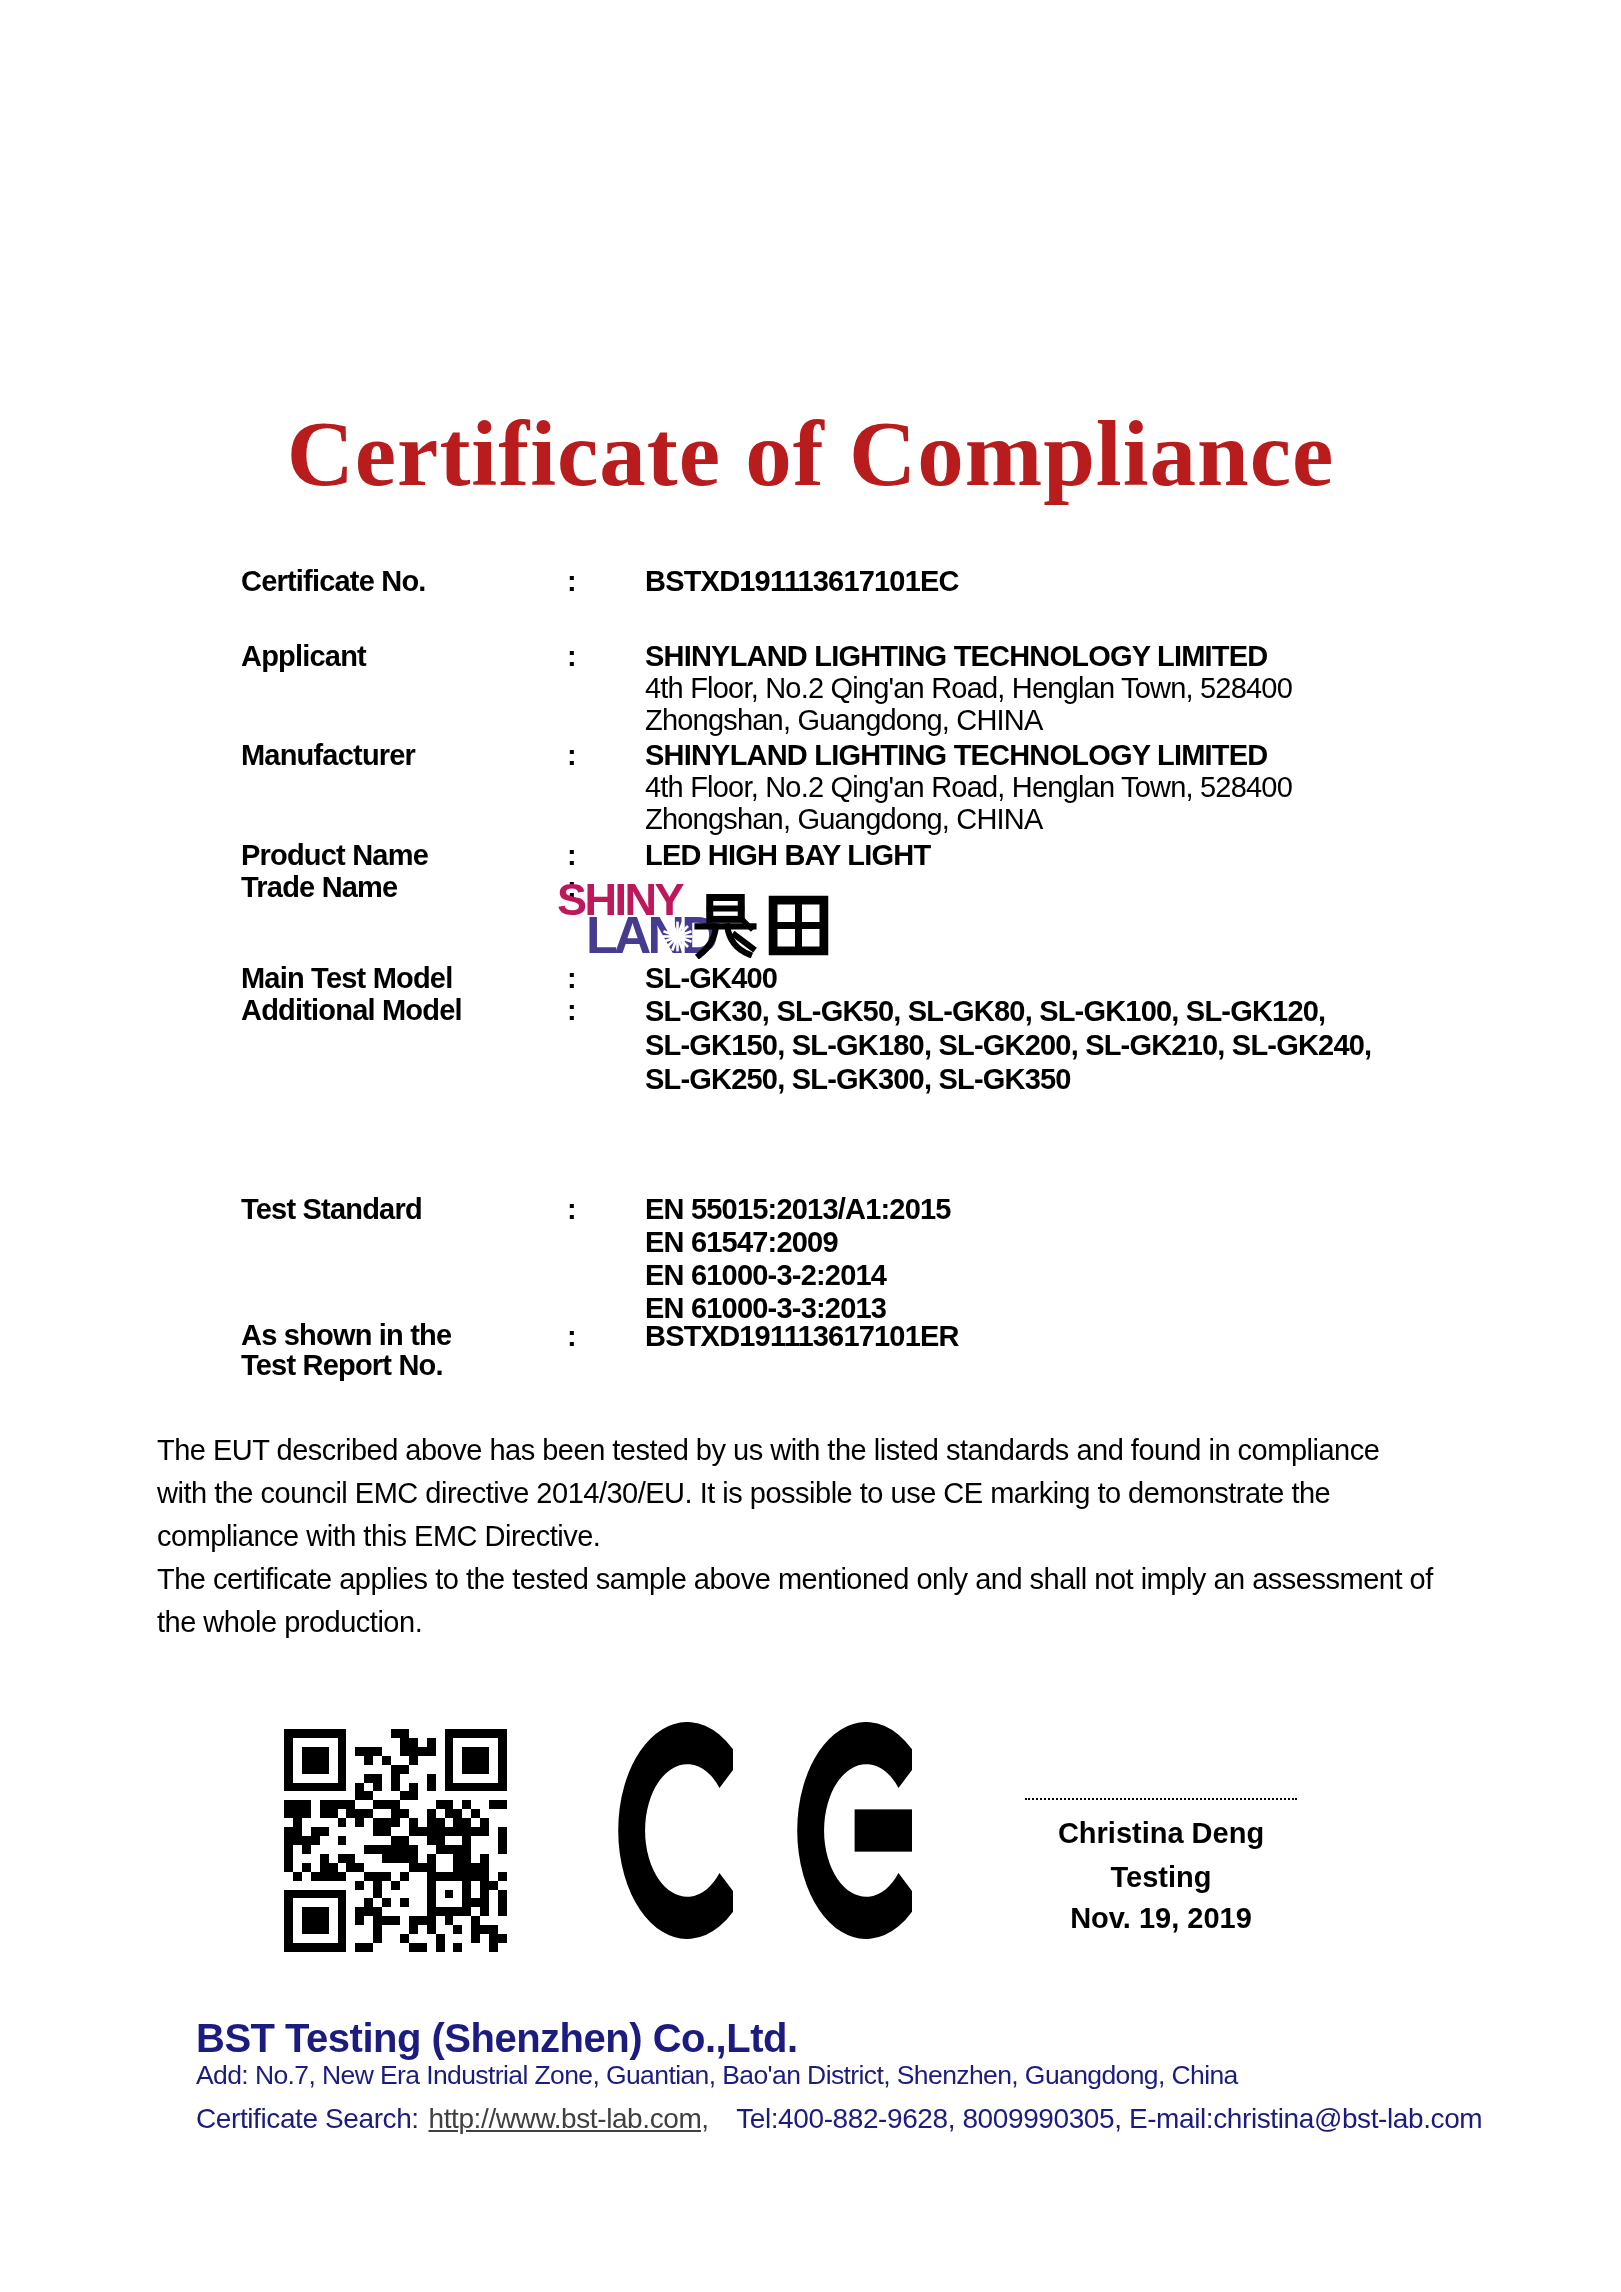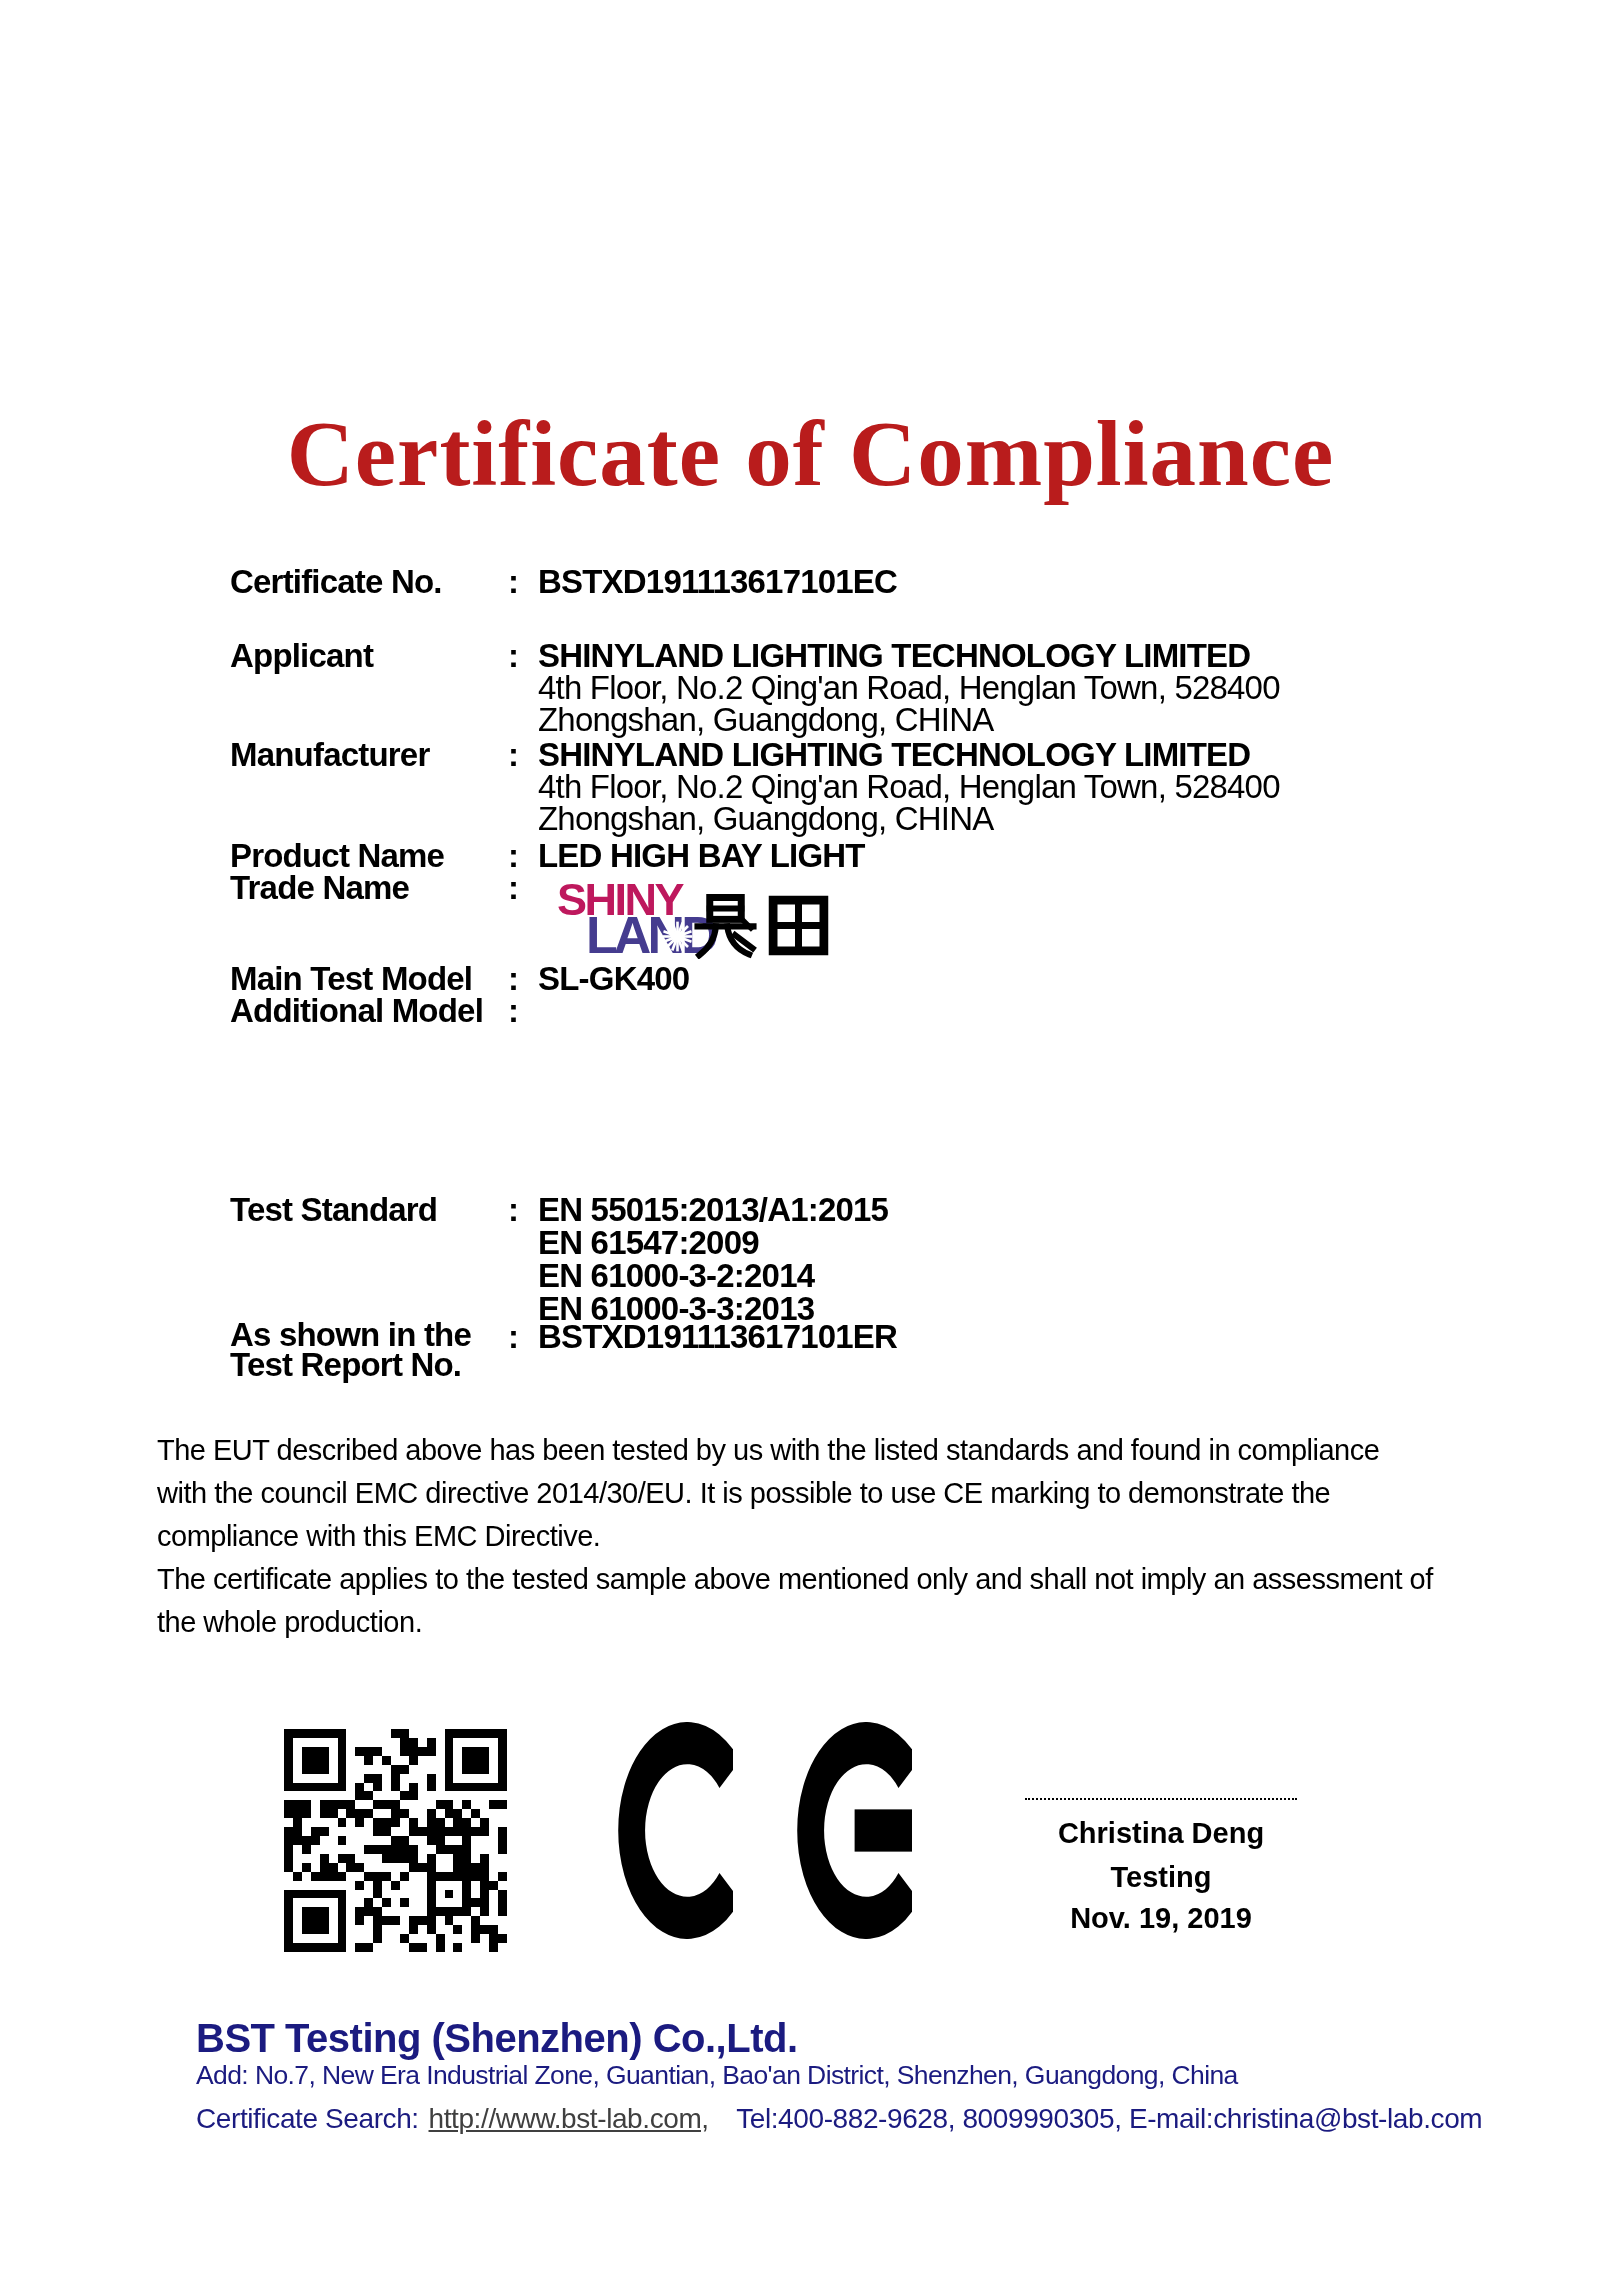--- a/index.html
+++ b/index.html
@@ -7,21 +7,21 @@
     position:relative;width:1621px;height:2293px;background:#ffffff;overflow:hidden;
     font-family:"Liberation Sans",sans-serif;color:#000;
   }
   
   .doc-title{
     position:absolute;top:400px;left:0;width:100%;text-align:center;
     font-family:"Liberation Serif",serif;font-weight:bold;font-size:93px;
     color:#b91c1c;letter-spacing:1px;white-space:nowrap;
   }
   
-  .row{position:absolute;left:230px;display:flex;font-size:33px;line-height:33px;letter-spacing:-0.8px;}
+  .row{position:absolute;left:241px;display:flex;font-size:29px;line-height:33px;letter-spacing:-0.8px;gap:48px;}
   .lab{width:278px;font-weight:bold;flex:0 0 278px;}
   .col{width:30px;flex:0 0 30px;font-weight:bold;}
   .val{font-weight:bold;white-space:nowrap;}
   .val .reg{font-weight:normal;}
   .row-applicant,.row-manufacturer{line-height:32px;}
   .row-additional .val{line-height:34px;}
   .row-standard .val{line-height:33px;}
   .row-report{align-items:flex-start;}
   .row-report .lab{line-height:30px;}
   
@@ -135,20 +135,25 @@
 
   <div class="row" style="top:962px">
     <div class="lab">Main Test Model</div>
     <div class="col">:</div>
     <div class="val">SL-GK400</div>
   </div>
 
   <div class="row row-additional" style="top:994px">
     <div class="lab">Additional Model</div>
     <div class="col">:</div>
+    <div class="val">
+      <div>SL-GK30, SL-GK50, SL-GK80, SL-GK100, SL-GK120,</div>
+      <div>SL-GK150, SL-GK180, SL-GK200, SL-GK210, SL-GK240,</div>
+      <div>SL-GK250, SL-GK300, SL-GK350</div>
+    </div>
   </div>
 
   <div class="row row-standard" style="top:1193px">
     <div class="lab">Test Standard</div>
     <div class="col">:</div>
     <div class="val">
       <div>EN 55015:2013/A1:2015</div>
       <div>EN 61547:2009</div>
       <div>EN 61000-3-2:2014</div>
       <div>EN 61000-3-3:2013</div>

